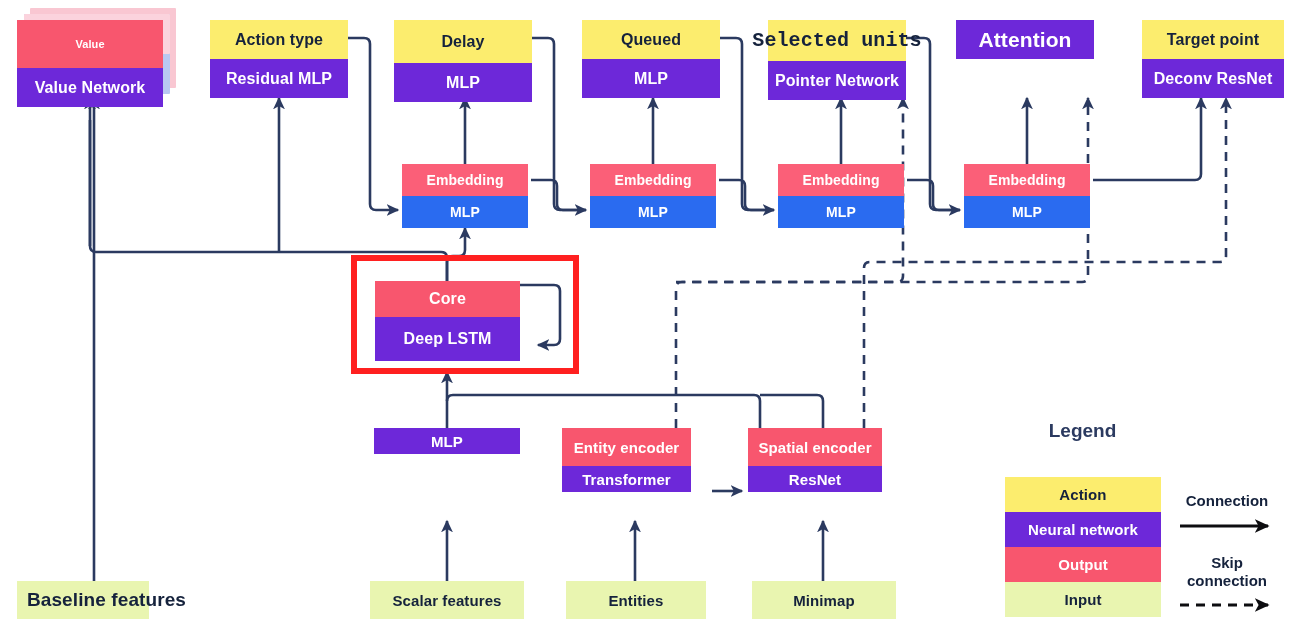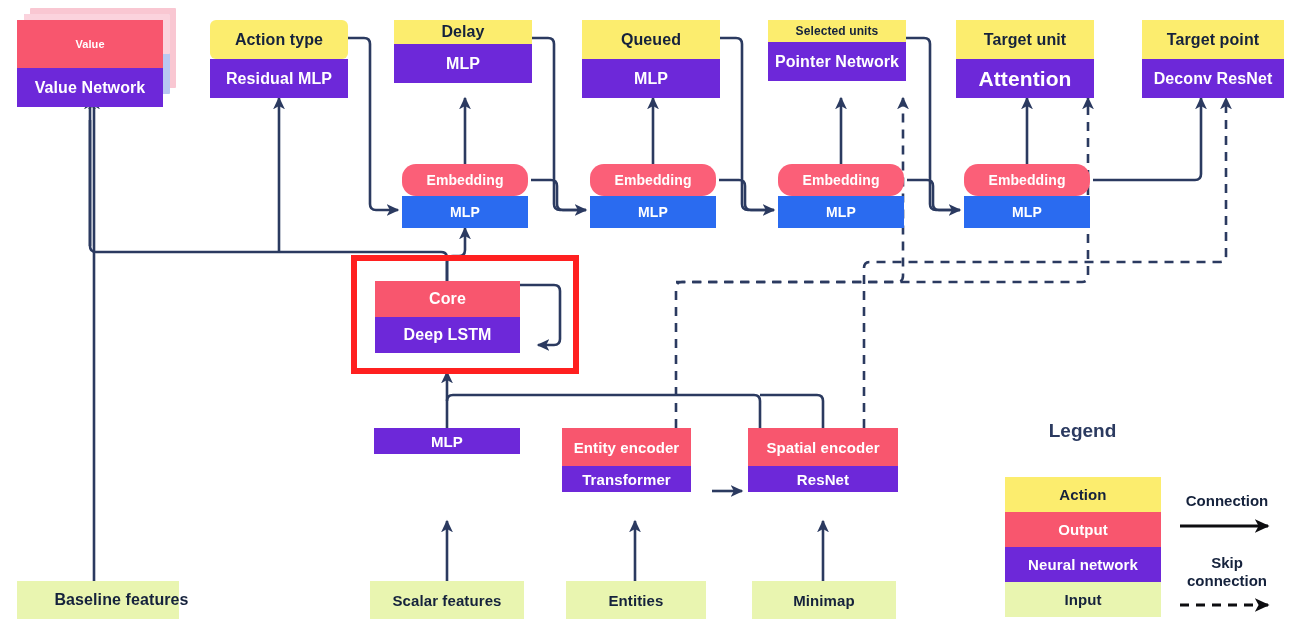--- a/index.html
+++ b/index.html
@@ -4,21 +4,21 @@
 <style>
   html,body{margin:0;padding:0;background:#ffffff;}
   body{width:1297px;height:627px;overflow:hidden;font-family:"Liberation Sans",sans-serif;}
   #stage{position:relative;width:1297px;height:627px;background:#fff;}
   svg#wires{position:absolute;left:0;top:0;width:1297px;height:627px;pointer-events:none;}
   .node{position:absolute;box-sizing:border-box;}
   .cell{display:flex;align-items:center;justify-content:center;box-sizing:border-box;
         font-weight:700;letter-spacing:.1px;white-space:nowrap;}
   .t-action{background:#fced6e;color:#15223c;}
   .t-output{background:#f8566e;color:#ffffff;}
-  .t-output-lt{background:#fb5f78;color:#ffffff;border-radius:14px;}
+  .t-output-lt{background:#fb5f78;color:#ffffff;}
   .t-nn{background:#6d28d9;color:#ffffff;}
   .t-nn-lt{background:#2a6bf0;color:#ffffff;}
   .t-input{background:#e9f5b0;color:#15223c;}
   .ghost{position:absolute;border-radius:1px;}
   .legend-title{position:absolute;font-weight:700;color:#2b3a60;}
   .legend-lab{position:absolute;font-weight:700;color:#15223c;text-align:center;line-height:1.12;}
   .redbox{position:absolute;border:6px solid #ff2020;box-sizing:border-box;background:transparent;}
 </style>
 </head>
 <body>
@@ -92,41 +92,40 @@
   <div class="ghost" style="left:30px;top:8px;width:146px;height:80px;background:#f9c7d2;"></div>
   <div class="ghost" style="left:24px;top:14px;width:146px;height:80px;background:#b9c8f2;"></div>
   <div class="ghost" style="left:24px;top:14px;width:146px;height:40px;background:#fbd3dd;"></div>
 
   <div class="node" style="left:17px;top:20px;width:146px;height:78px;">
     <div class="cell t-output" style="height:48px;font-size:11px;">Value</div>
     <div class="cell t-nn" style="height:39px;font-size:16px;">Value Network</div>
   </div>
 
   <div class="node" style="left:210px;top:20px;width:138px;height:78px;">
-    <div class="cell t-action" style="height:39px;font-size:16px;border-radius:6px;">Action type</div>
+    <div class="cell t-action" style="height:39px;font-size:16px;">Action type</div>
     <div class="cell t-nn" style="height:39px;font-size:16px;">Residual MLP</div>
   </div>
 
   <div class="node" style="left:394px;top:20px;width:138px;height:78px;">
-    <div class="cell t-action" style="height:24px;font-size:16px;">Delay</div>
+    <div class="cell t-action" style="height:43px;font-size:16px;">Delay</div>
     <div class="cell t-nn" style="height:39px;font-size:16px;">MLP</div>
   </div>
 
   <div class="node" style="left:582px;top:20px;width:138px;height:78px;">
     <div class="cell t-action" style="height:39px;font-size:16px;">Queued</div>
     <div class="cell t-nn" style="height:39px;font-size:16px;">MLP</div>
   </div>
 
   <div class="node" style="left:768px;top:20px;width:138px;height:78px;">
-    <div class="cell t-action" style="height:22px;font-size:12px;">Selected units</div>
+    <div class="cell t-action" style="height:41px;font-size:20px;font-family:Liberation Mono, monospace;">Selected units</div>
     <div class="cell t-nn" style="height:39px;font-size:16px;">Pointer Network</div>
   </div>
 
   <div class="node" style="left:956px;top:20px;width:138px;height:78px;">
-    <div class="cell t-action" style="height:39px;font-size:16px;">Target unit</div>
     <div class="cell t-nn" style="height:39px;font-size:21px;">Attention</div>
   </div>
 
   <div class="node" style="left:1142px;top:20px;width:142px;height:78px;">
     <div class="cell t-action" style="height:39px;font-size:16px;">Target point</div>
     <div class="cell t-nn" style="height:39px;font-size:16px;">Deconv ResNet</div>
   </div>
 
   <div class="node" style="left:402px;top:164px;width:126px;height:64px;">
     <div class="cell t-output-lt" style="height:32px;font-size:14px;">Embedding</div>
@@ -144,48 +143,48 @@
   </div>
 
   <div class="node" style="left:964px;top:164px;width:126px;height:64px;">
     <div class="cell t-output-lt" style="height:32px;font-size:14px;">Embedding</div>
     <div class="cell t-nn-lt" style="height:32px;font-size:14px;">MLP</div>
   </div>
 
   <div class="redbox" style="left:351px;top:255px;width:228px;height:119px;"></div>
   <div class="node" style="left:375px;top:281px;width:145px;height:72px;">
     <div class="cell t-output" style="height:36px;font-size:16px;">Core</div>
-    <div class="cell t-nn" style="height:36px;font-size:16px;">Deep LSTM</div>
+    <div class="cell t-nn" style="height:44px;font-size:16px;">Deep LSTM</div>
   </div>
 
   <div class="node" style="left:374px;top:428px;width:146px;height:64px;">
     <div class="cell t-nn" style="height:26px;font-size:15px;">MLP</div>
   </div>
 
   <div class="node" style="left:562px;top:428px;width:129px;height:64px;">
     <div class="cell t-output" style="height:38px;font-size:15px;">Entity encoder</div>
     <div class="cell t-nn" style="height:26px;font-size:15px;">Transformer</div>
   </div>
 
-  <div class="node" style="left:748px;top:428px;width:150px;height:64px;">
+  <div class="node" style="left:748px;top:428px;width:134px;height:64px;">
     <div class="cell t-output" style="height:38px;font-size:15px;">Spatial encoder</div>
     <div class="cell t-nn" style="height:26px;font-size:15px;">ResNet</div>
   </div>
 
-  <div class="node cell t-input" style="left:17px;top:581px;width:162px;height:38px;font-size:16px;padding-left:47px;">Baseline features</div>
+  <div class="node cell t-input" style="left:17px;top:581px;width:132px;height:38px;font-size:19px;padding-left:47px;">Baseline features</div>
   <div class="node cell t-input" style="left:370px;top:581px;width:154px;height:38px;font-size:15px;">Scalar features</div>
   <div class="node cell t-input" style="left:566px;top:581px;width:140px;height:38px;font-size:15px;">Entities</div>
   <div class="node cell t-input" style="left:752px;top:581px;width:144px;height:38px;font-size:15px;">Minimap</div>
 
   <div class="legend-title" style="left:1000px;top:420px;width:165px;text-align:center;font-size:19px;">Legend</div>
 
   <div class="node" style="left:1005px;top:477px;width:156px;height:140px;">
     <div class="cell t-action" style="height:35px;font-size:15px;">Action</div>
+    <div class="cell t-nn" style="height:35px;font-size:15px;">Neural network</div>
     <div class="cell t-output" style="height:35px;font-size:15px;">Output</div>
-    <div class="cell t-nn" style="height:35px;font-size:15px;">Neural network</div>
     <div class="cell t-input" style="height:35px;font-size:15px;">Input</div>
   </div>
 
   <div class="legend-lab" style="left:1172px;top:493px;width:110px;font-size:15px;">Connection</div>
   <div class="legend-lab" style="left:1172px;top:555px;width:110px;font-size:15px;">Skip</div>
   <div class="legend-lab" style="left:1164px;top:573px;width:126px;font-size:15px;">connection</div>
 
 </div>
 
 </body></html>

